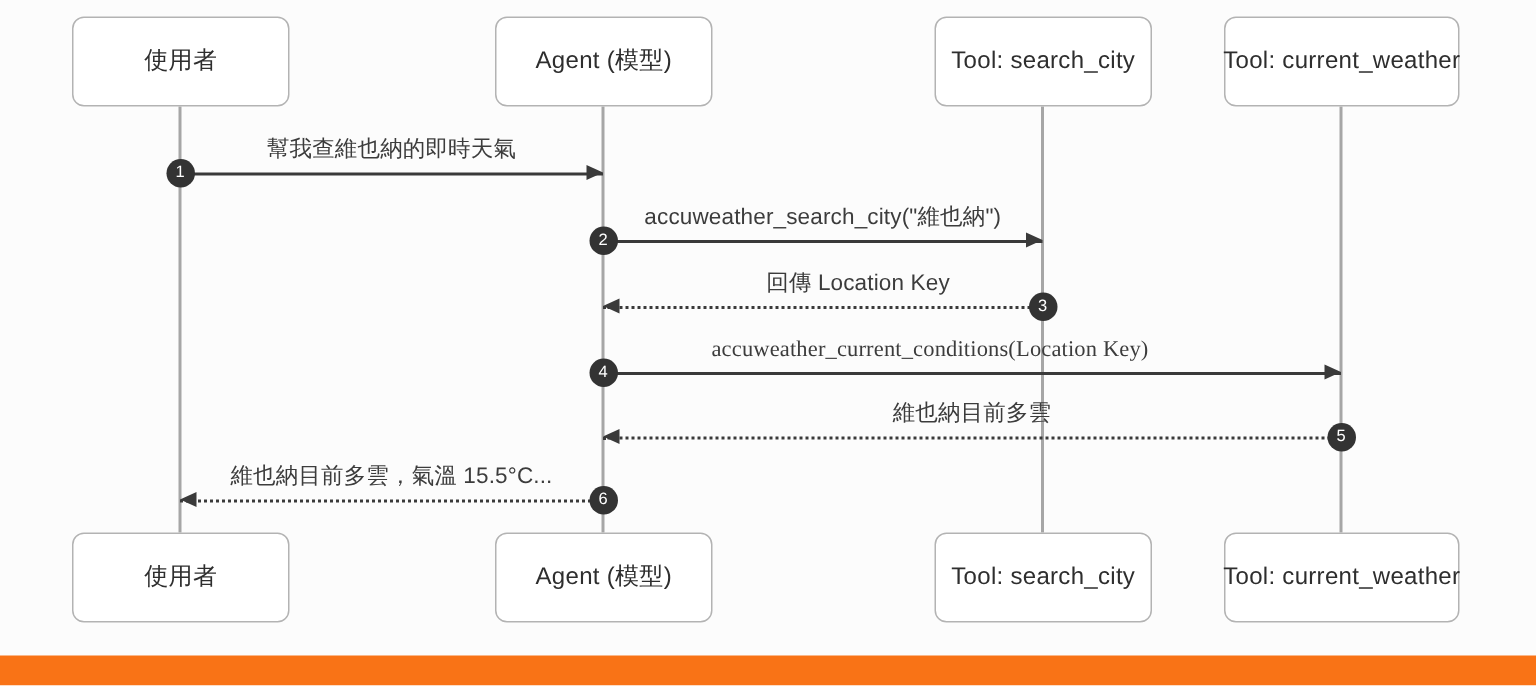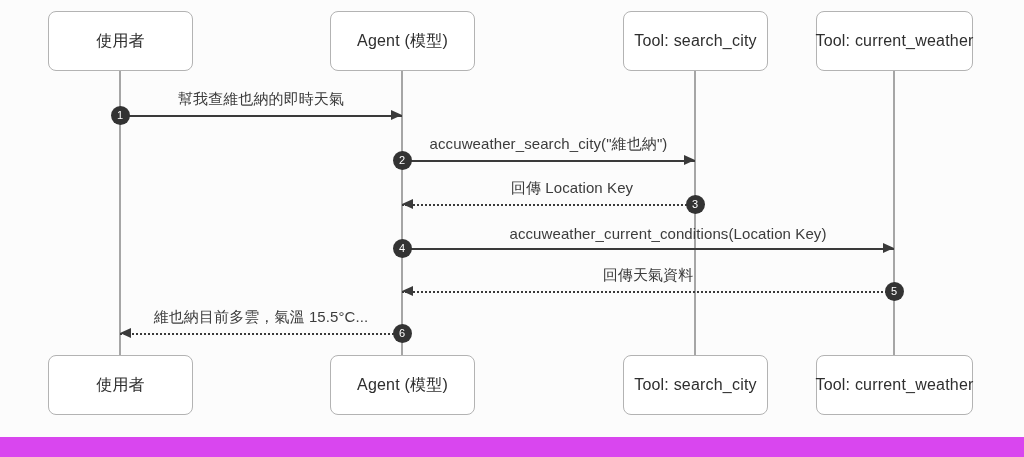--- a/index.html
+++ b/index.html
@@ -4,21 +4,21 @@
 <style>
   html, body {
     margin: 0;
     padding: 0;
     background: #ffffff;
   }
   #canvas {
     position: relative;
     width: 1024px;
     height: 457px;
-    background: #d946ef;
+    background: #f97316;
     font-family: "Liberation Sans", "DejaVu Sans", sans-serif;
     overflow: hidden;
   }
   #diagram-bg {
     position: absolute;
     left: 0; top: 0;
     width: 1024px;
     height: 437px;
     background: #fcfcfc;
   }
@@ -144,27 +144,27 @@
       </div>
       <div class="message" style="left: 0px; top: 204px; width: 1024px;">
         <div class="msg-line dashed" style="left: 402px; width: 293px;"></div>
         <div class="msg-arrow left" style="left: 402px;"></div>
         <div class="msg-label" style="left: 572px;">回傳 Location Key</div>
         <div class="seq-badge" style="left: 695px; top: 0px;">3</div>
       </div>
       <div class="message" style="left: 0px; top: 248px; width: 1024px;">
         <div class="msg-line" style="left: 402px; width: 492px;"></div>
         <div class="msg-arrow right" style="left: 883px;"></div>
-        <div class="msg-label" style="left: 668px;">accuweather_current_conditions(Location Key)</div>
+        <div class="msg-label" style="left: 620px; font-family: Liberation Serif, serif;">accuweather_current_conditions(Location Key)</div>
         <div class="seq-badge" style="left: 402px; top: 0px;">4</div>
       </div>
       <div class="message" style="left: 0px; top: 291px; width: 1024px;">
         <div class="msg-line dashed" style="left: 402px; width: 492px;"></div>
         <div class="msg-arrow left" style="left: 402px;"></div>
-        <div class="msg-label" style="left: 648px;">回傳天氣資料</div>
+        <div class="msg-label" style="left: 648px;">維也納目前多雲</div>
         <div class="seq-badge" style="left: 894px; top: 0px;">5</div>
       </div>
       <div class="message" style="left: 0px; top: 333px; width: 1024px;">
         <div class="msg-line dashed" style="left: 120px; width: 282px;"></div>
         <div class="msg-arrow left" style="left: 120px;"></div>
         <div class="msg-label" style="left: 261px;">維也納目前多雲，氣溫 15.5°C...</div>
         <div class="seq-badge" style="left: 402px; top: 0px;">6</div>
       </div>
     </div>
 

